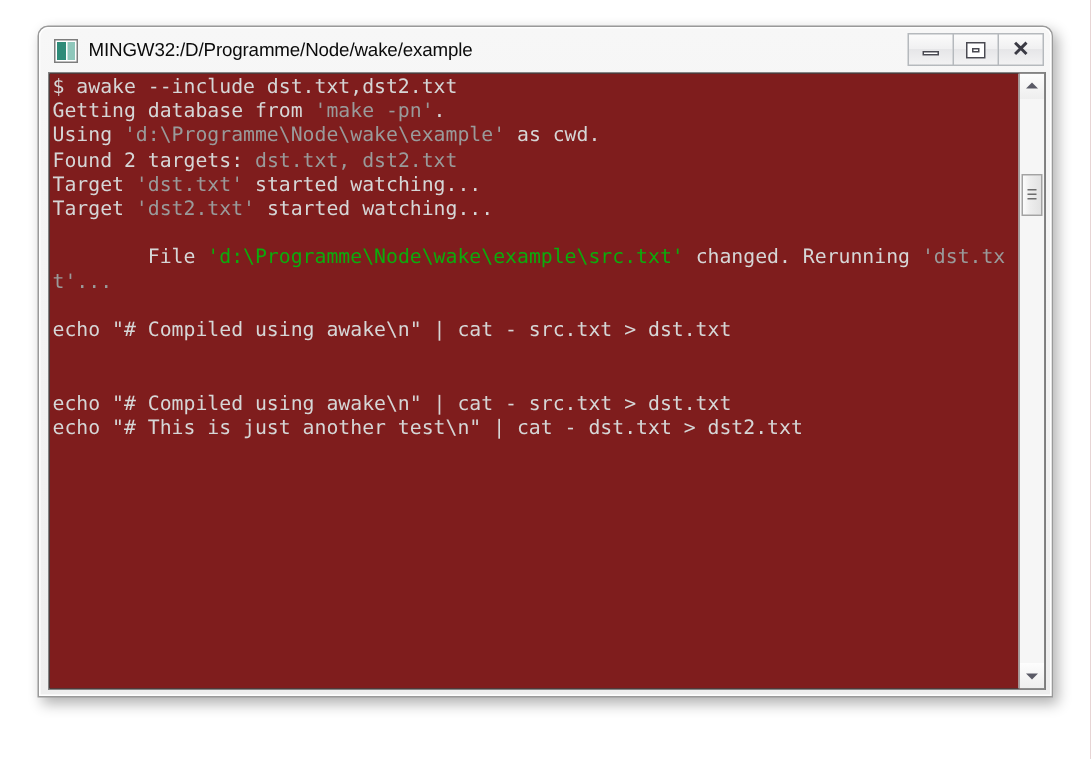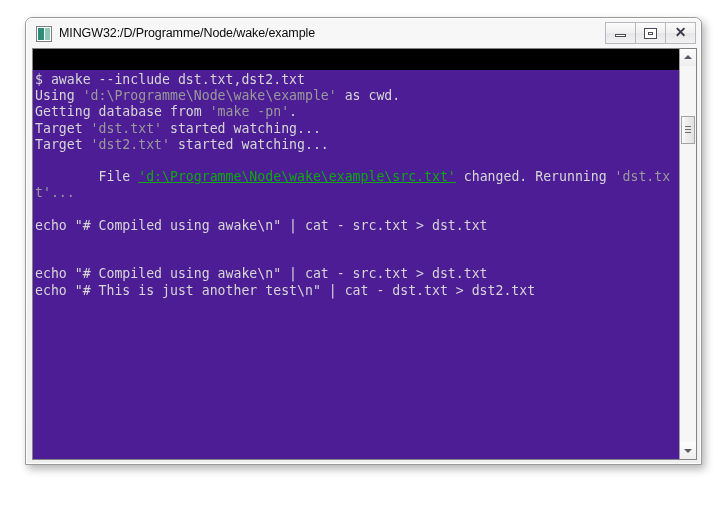--- a/index.html
+++ b/index.html
@@ -153,39 +153,38 @@
     border: 1px solid #848484;
     box-sizing: border-box;
     overflow: hidden;
   }
 
   #screen {
     position: absolute;
     left: 0; top: 0;
     width: 648px;
     height: 100%;
-    background: #4c1d95;
+    background: #7f1d1d;
     overflow: hidden;
     padding: 2px 0 4px 2px;
     box-sizing: border-box;
-    margin-top: 21px;
   }
 
   .term-line {
     font-family: "DejaVu Sans Mono", monospace;
     font-size: 13.2px;
     line-height: 16.2px;
     white-space: pre;
     color: #cccccc;
     letter-spacing: 0px;
   }
 
   .c-white  { color: #d6d6d6; }
   .c-gray   { color: #9a9a9a; }
-  .c-green  { color: #0cab0c; text-decoration: underline; }
+  .c-green  { color: #0cab0c; }
 
   
   #scrollbar {
     position: absolute;
     right: 0;
     top: 0;
     width: 17px;
     height: 100%;
     background: #f0f0f0;
     border-left: 1px solid #a0a0a0;
@@ -270,22 +269,23 @@
             <div class="glyph-close">✕</div>
           </div>
         </div>
 
       </div>
 
       <div id="client">
 
         <div id="screen">
             <div class="term-line"><span class="c-white">$ awake --include dst.txt,dst2.txt</span></div>
+            <div class="term-line"><span class="c-white">Getting database from </span><span class="c-gray">'make -pn'</span><span class="c-white">.</span></div>
             <div class="term-line"><span class="c-white">Using </span><span class="c-gray">'d:\Programme\Node\wake\example'</span><span class="c-white"> as cwd.</span></div>
-            <div class="term-line"><span class="c-white">Getting database from </span><span class="c-gray">'make -pn'</span><span class="c-white">.</span></div>
+            <div class="term-line"><span class="c-white">Found 2 targets: </span><span class="c-gray">dst.txt, dst2.txt</span></div>
             <div class="term-line"><span class="c-white">Target </span><span class="c-gray">'dst.txt'</span><span class="c-white"> started watching...</span></div>
             <div class="term-line"><span class="c-white">Target </span><span class="c-gray">'dst2.txt'</span><span class="c-white"> started watching...</span></div>
             <div class="term-line"><span class="c-white"> </span></div>
             <div class="term-line"><span class="c-white">        File </span><span class="c-green">'d:\Programme\Node\wake\example\src.txt'</span><span class="c-white"> changed. Rerunning </span><span class="c-gray">'dst.tx</span></div>
             <div class="term-line"><span class="c-gray">t'...</span></div>
             <div class="term-line"><span class="c-white"> </span></div>
             <div class="term-line"><span class="c-white">echo "# Compiled using awake\n" | cat - src.txt &gt; dst.txt</span></div>
             <div class="term-line"><span class="c-white"> </span></div>
             <div class="term-line"><span class="c-white"> </span></div>
             <div class="term-line"><span class="c-white">echo "# Compiled using awake\n" | cat - src.txt &gt; dst.txt</span></div>

